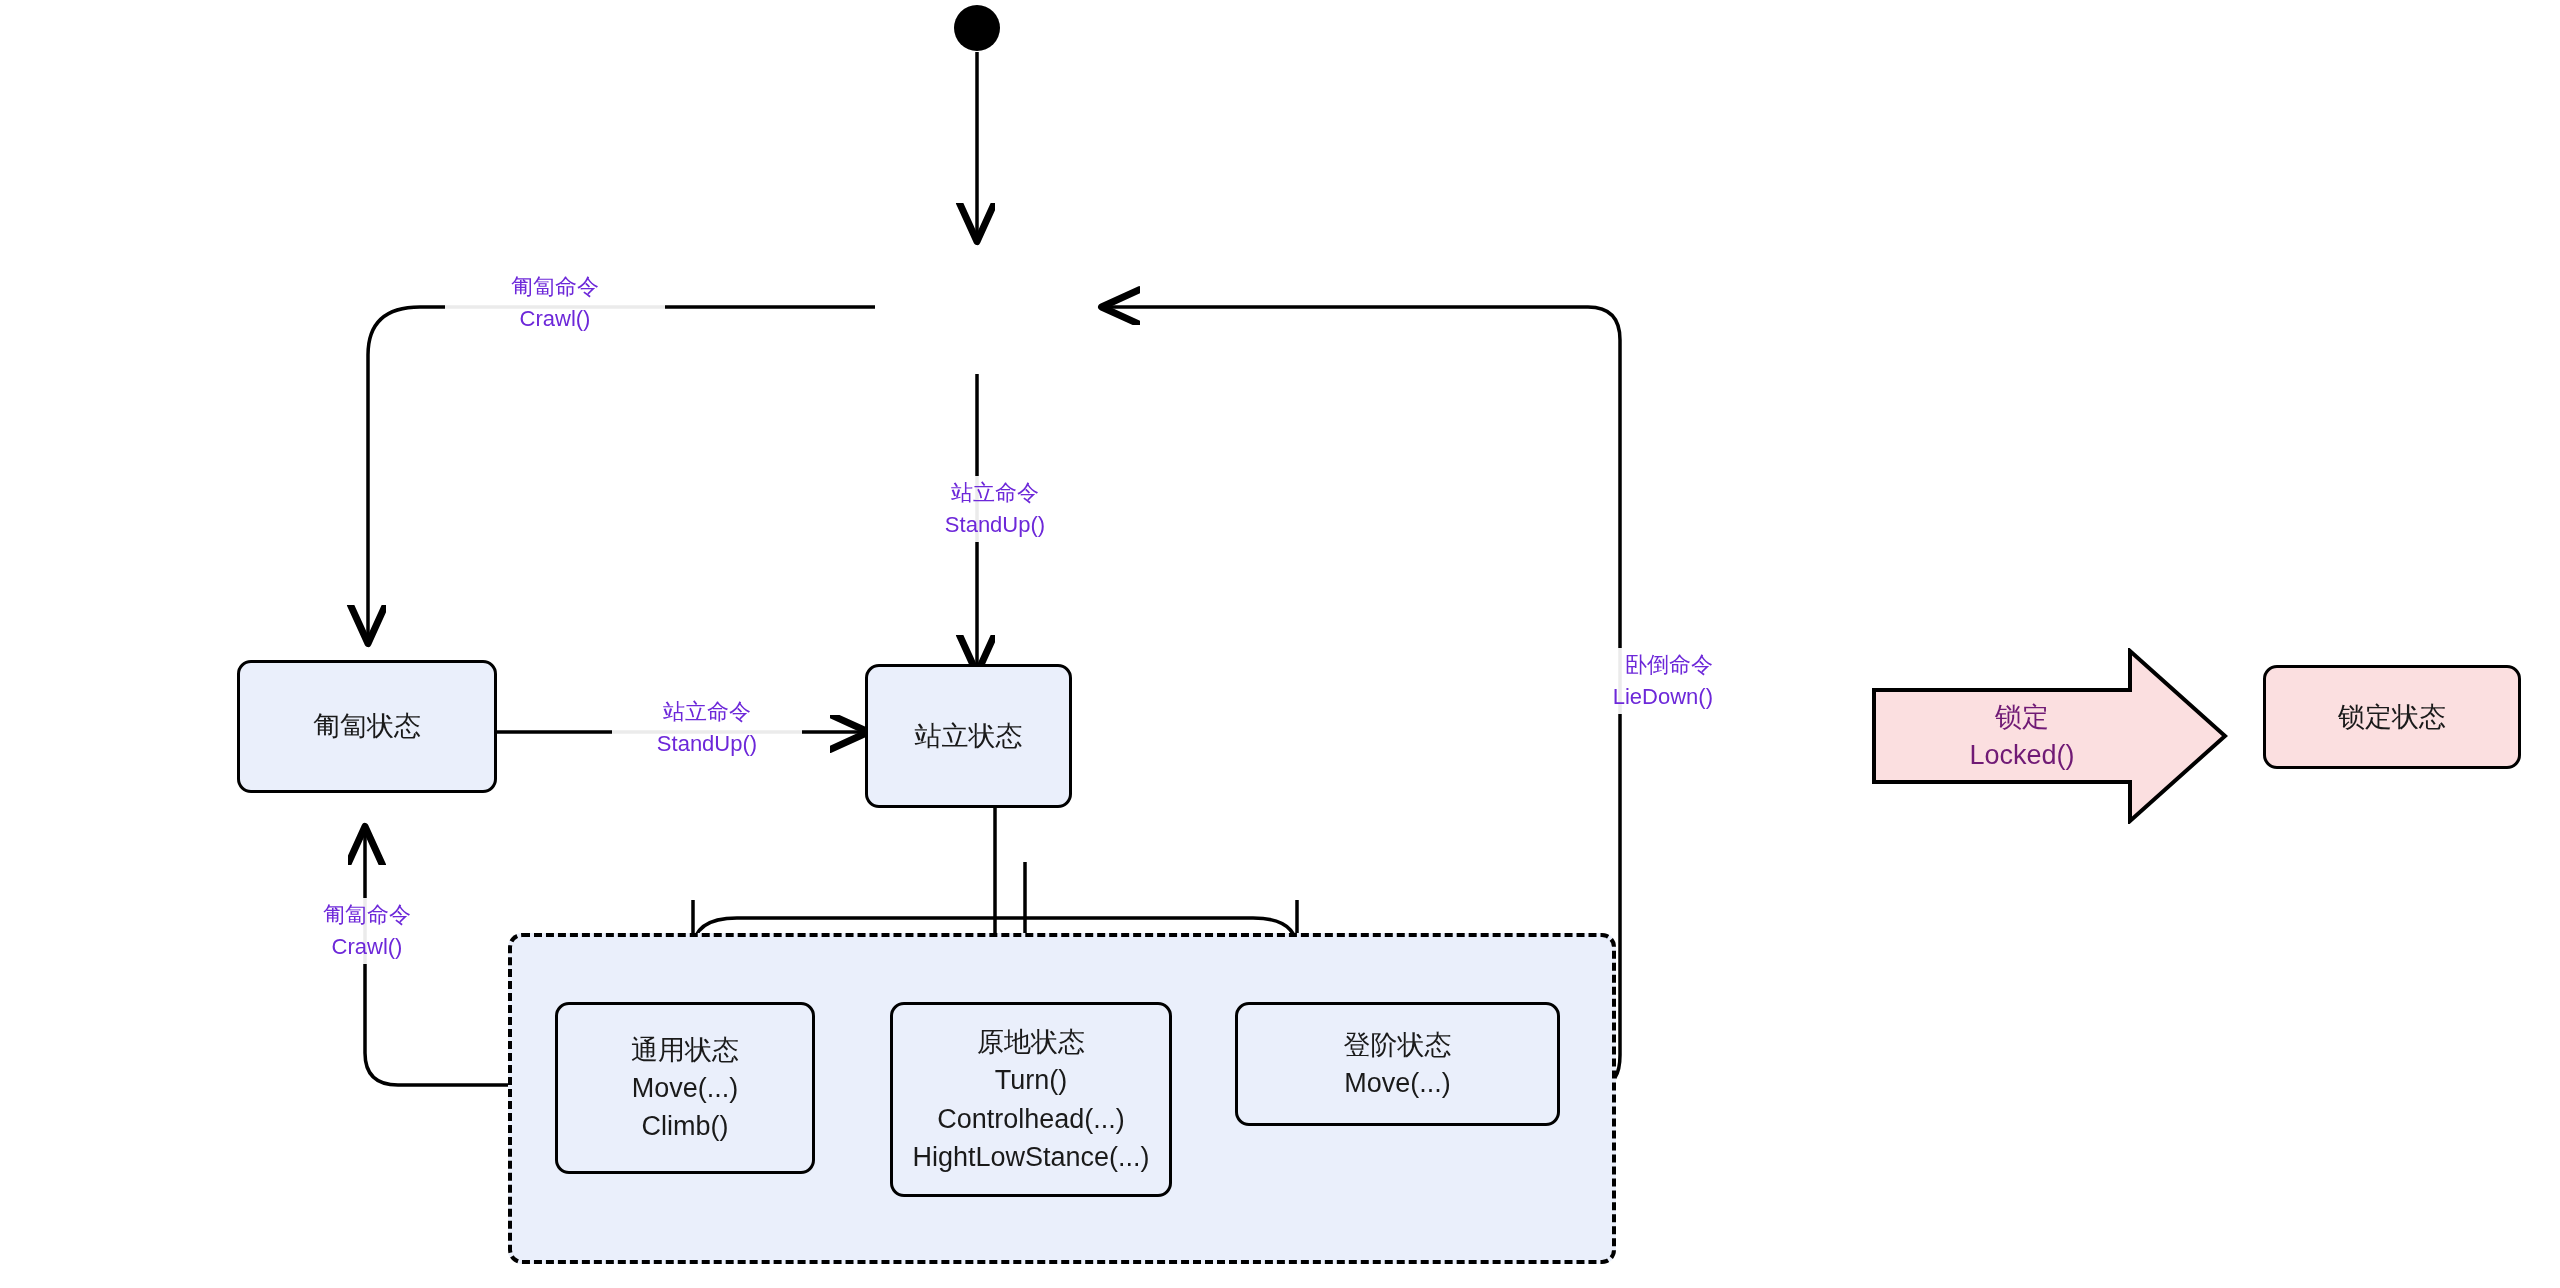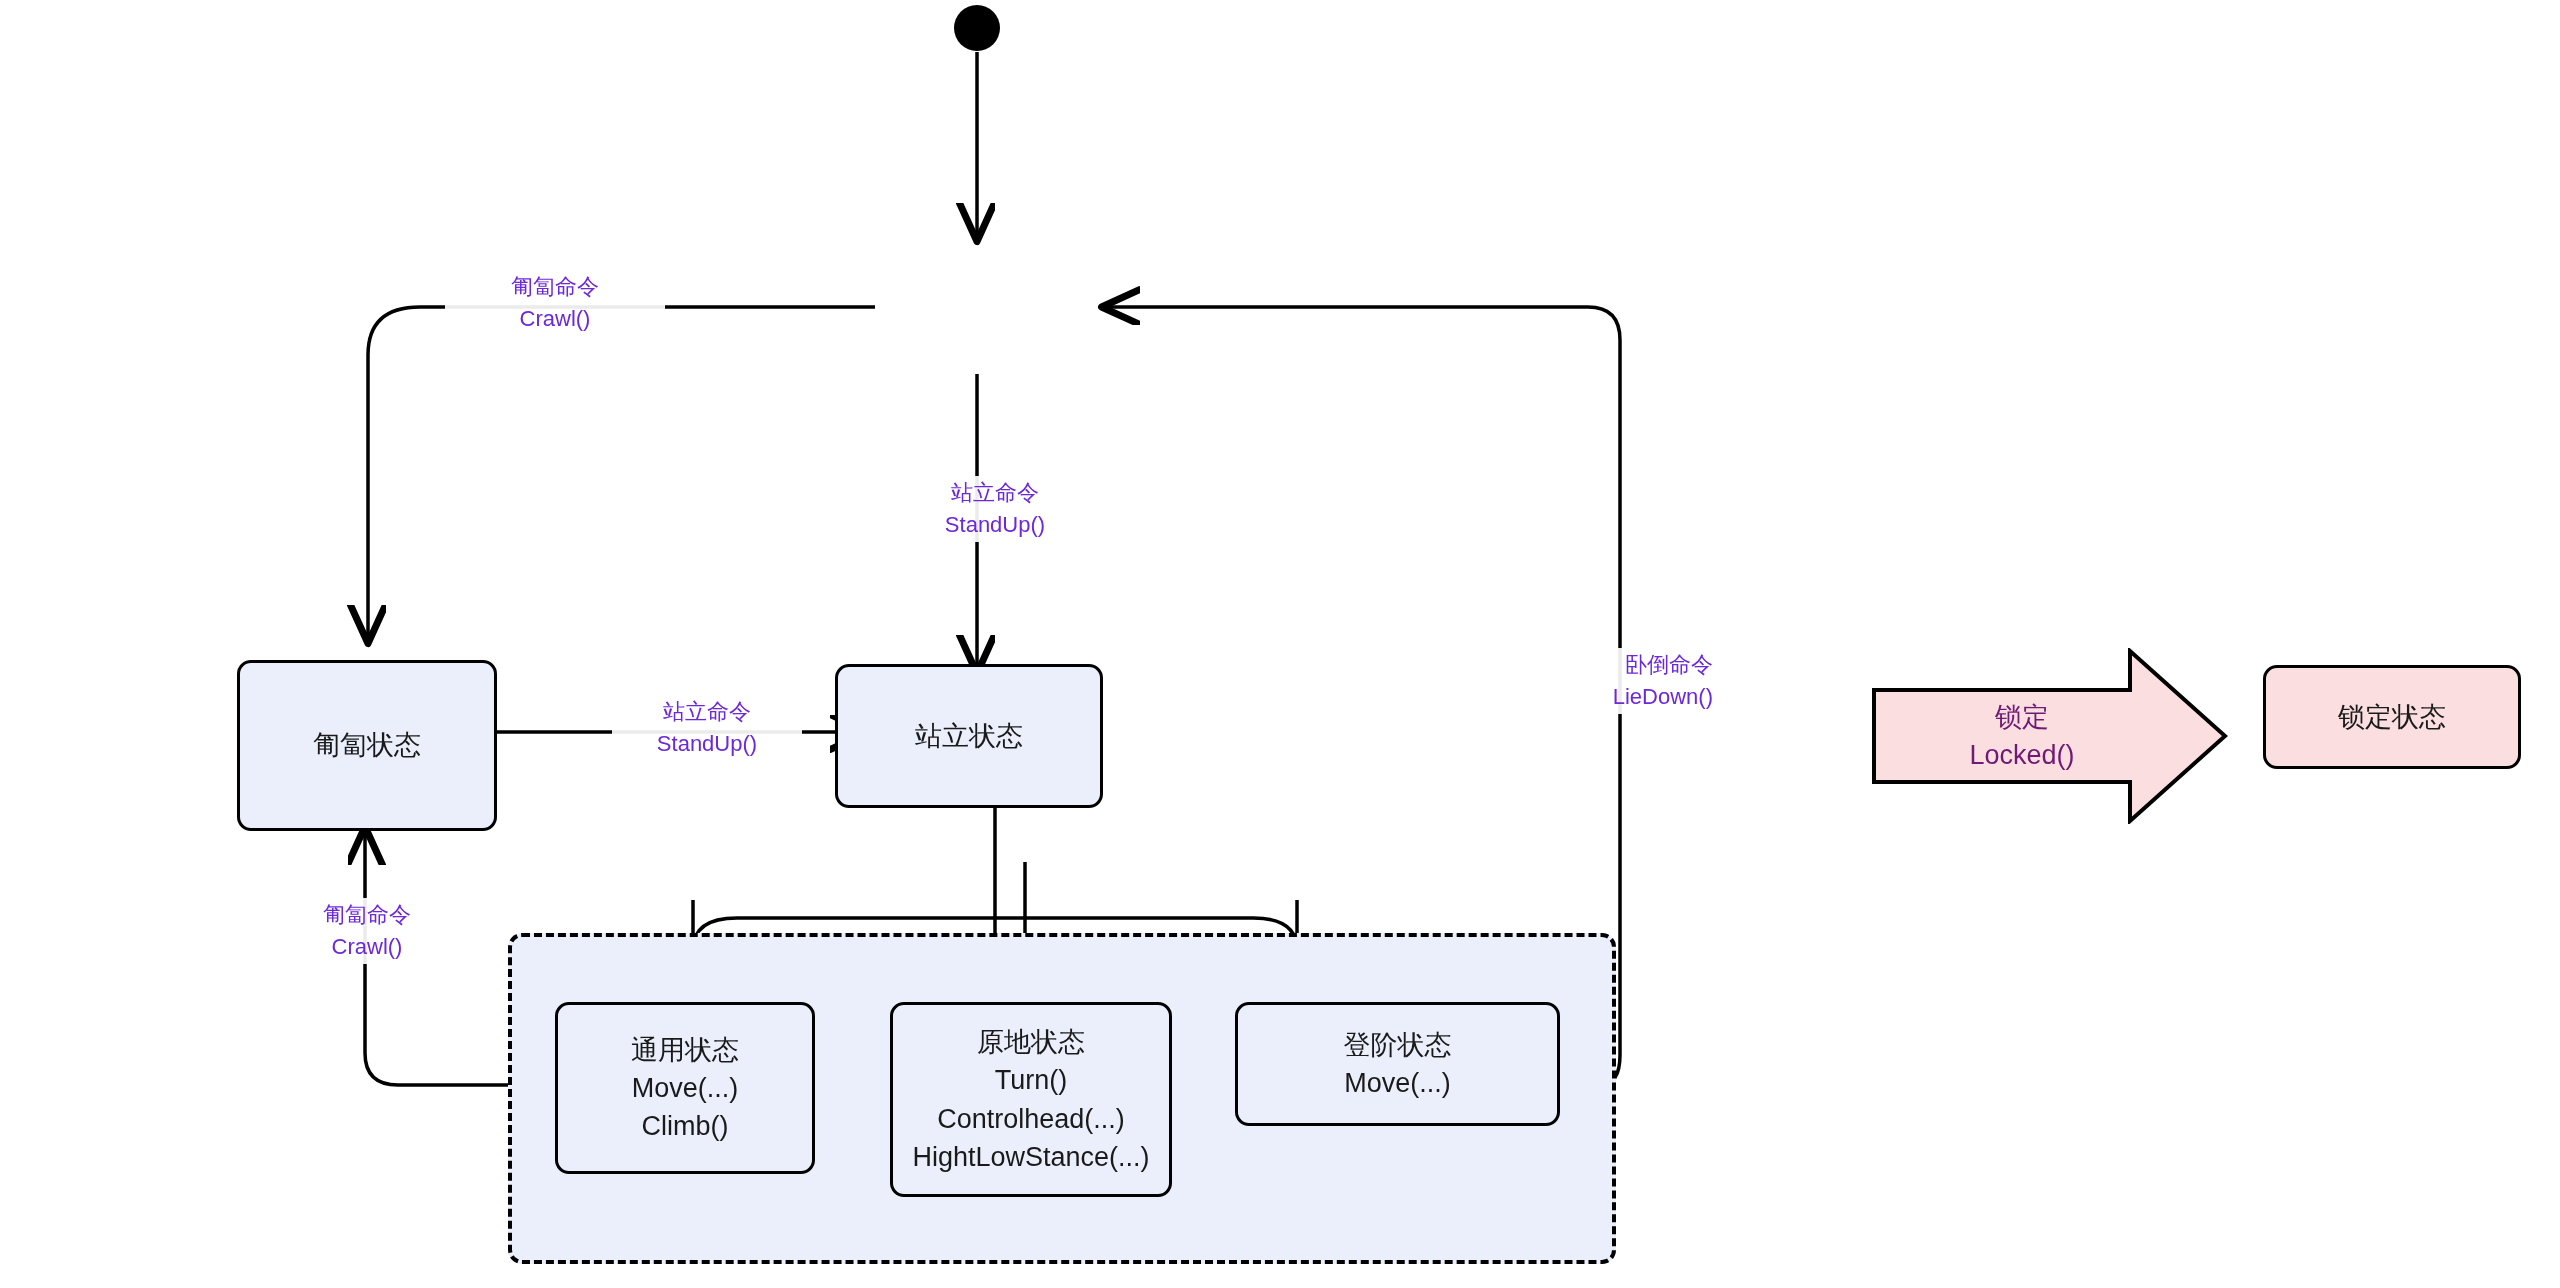--- a/index.html
+++ b/index.html
@@ -125,25 +125,25 @@
 
       <path d="M555,1085 L398,1085 Q365,1085 365,1053 L365,830" marker-end="url(#ah)"></path>
 
       <path d="M1560,1085 L1600,1085 Q1620,1085 1620,1055 L1620,340 Q1620,307 1588,307 L1105,307" marker-end="url(#ah)"></path>
     </g>
   </svg>
 
   <div class="start-dot" style="left:954px; top:5px; width:46px; height:46px;"></div>
 
 
-  <div class="node" style="left:237px; top:660px; width:260px; height:171px;">
+  <div class="node" style="left:237px; top:660px; width:260px; height:133px;">
     <span class="ln">匍匐状态</span>
   </div>
 
-  <div class="node" style="left:835px; top:664px; width:268px; height:144px;">
+  <div class="node" style="left:865px; top:664px; width:207px; height:144px;">
     <span class="ln">站立状态</span>
   </div>
 
   <div class="node" style="left:555px; top:1002px; width:260px; height:172px;">
     <span class="ln">通用状态</span>
     <span class="ln">Move(...)</span>
     <span class="ln">Climb()</span>
   </div>
 
   <div class="node" style="left:890px; top:1002px; width:282px; height:195px;">

